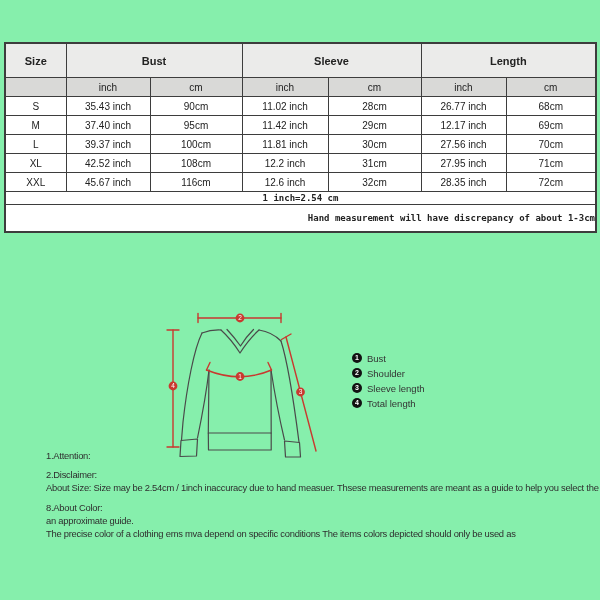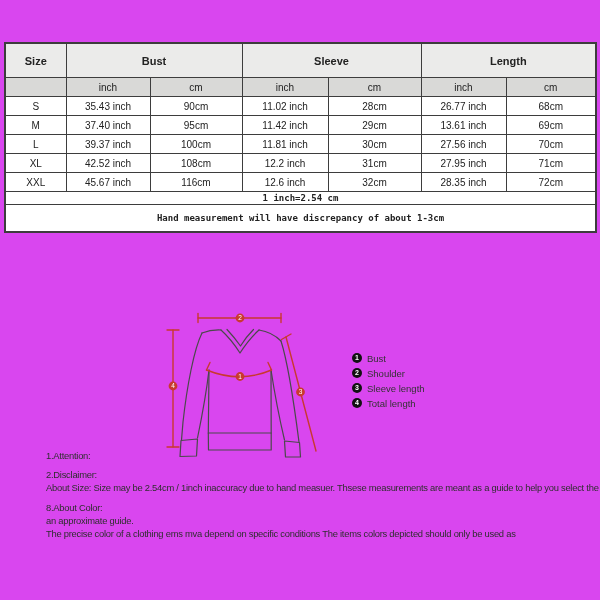--- a/index.html
+++ b/index.html
@@ -1,30 +1,30 @@
 <!DOCTYPE html>
 <html><head>
 <meta charset="utf-8">
 <style>
   html,body{margin:0;padding:0;background:#fff;}
-  #stage{position:relative;width:600px;height:600px;background:#d946ef;overflow:hidden;
+  #stage{position:relative;width:600px;height:600px;background:#86efac;overflow:hidden;
          font-family:"Liberation Sans",sans-serif;color:#222;}
 
   
   #size-table{position:absolute;left:4px;top:42px;width:591px;border-collapse:collapse;
               table-layout:fixed;border:2px solid #3d3d3d;}
   #size-table th,#size-table td{border:1px solid #3d3d3d;text-align:center;vertical-align:middle;
               padding:0;overflow:hidden;white-space:nowrap;}
   #size-table thead th{background:#ebebea;font-size:11px;font-weight:bold;height:33px;}
   #size-table tr.units td{background:#d9d9d7;font-size:10px;height:18px;}
   #size-table tbody tr.data td{background:#ffffff;font-size:10px;height:18px;}
   #size-table tr.note-row td{background:#ffffff;font-family:"DejaVu Sans Mono",monospace;
               font-weight:bold;font-size:9px;}
   #size-table tr.note-inch td{height:12px;margin-top:36px;}
-  #size-table tr.note-hand td{height:26px;}
+  #size-table tr.note-hand td{height:26px;text-align:right;}
 
   
   #sweater-svg{position:absolute;left:150px;top:293px;width:300px;height:168px;}
   #legend{position:absolute;left:352px;top:353px;}
   .legend-row{display:flex;align-items:center;height:10px;margin-bottom:5px;}
   .legend-dot{display:inline-block;width:10px;height:10px;border-radius:50%;background:#111;
               color:#fff;font-size:7px;line-height:10px;text-align:center;margin-right:5px;
               font-weight:bold;}
   .legend-label{font-size:9.5px;color:#333;}
 
@@ -75,21 +75,21 @@
         <td>28cm</td>
         <td>26.77 inch</td>
         <td>68cm</td>
       </tr>
       <tr class="data">
         <td>M</td>
         <td>37.40 inch</td>
         <td>95cm</td>
         <td>11.42 inch</td>
         <td>29cm</td>
-        <td>13.61 inch</td>
+        <td>12.17 inch</td>
         <td>69cm</td>
       </tr>
       <tr class="data">
         <td>L</td>
         <td>39.37 inch</td>
         <td>100cm</td>
         <td>11.81 inch</td>
         <td>30cm</td>
         <td>27.56 inch</td>
         <td>70cm</td>

